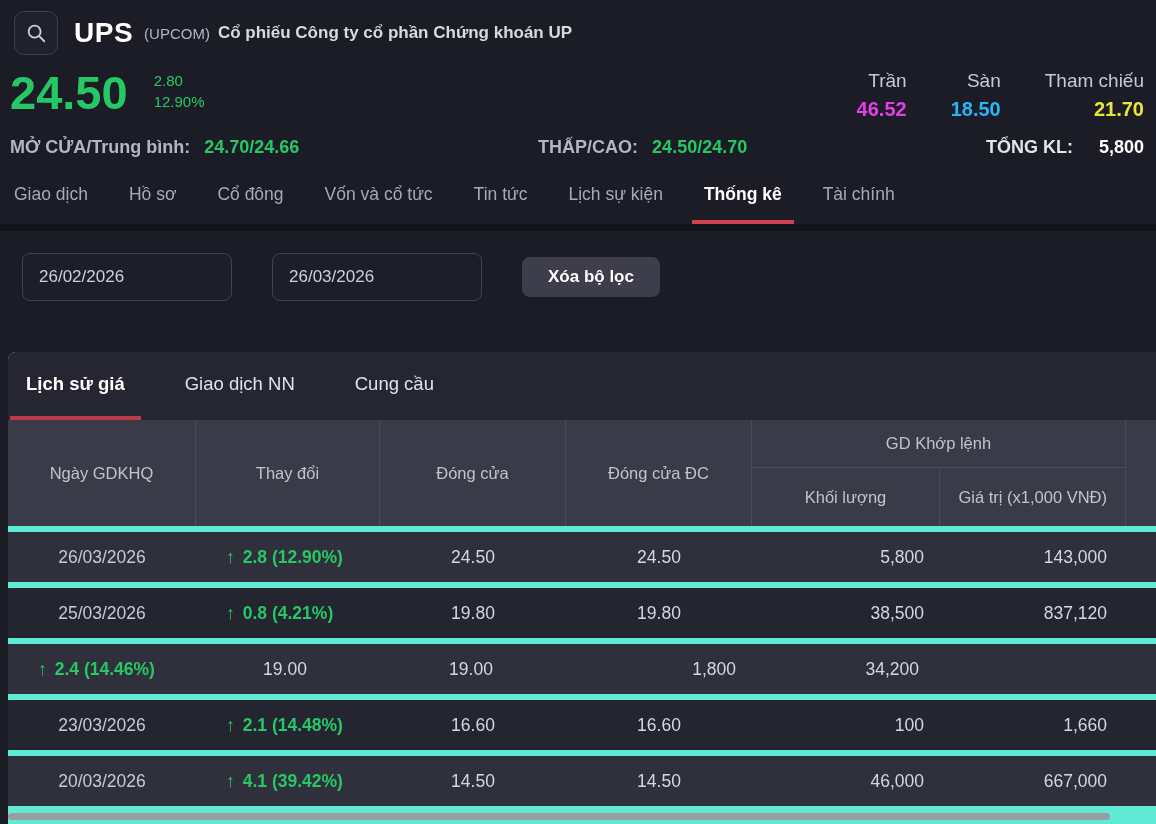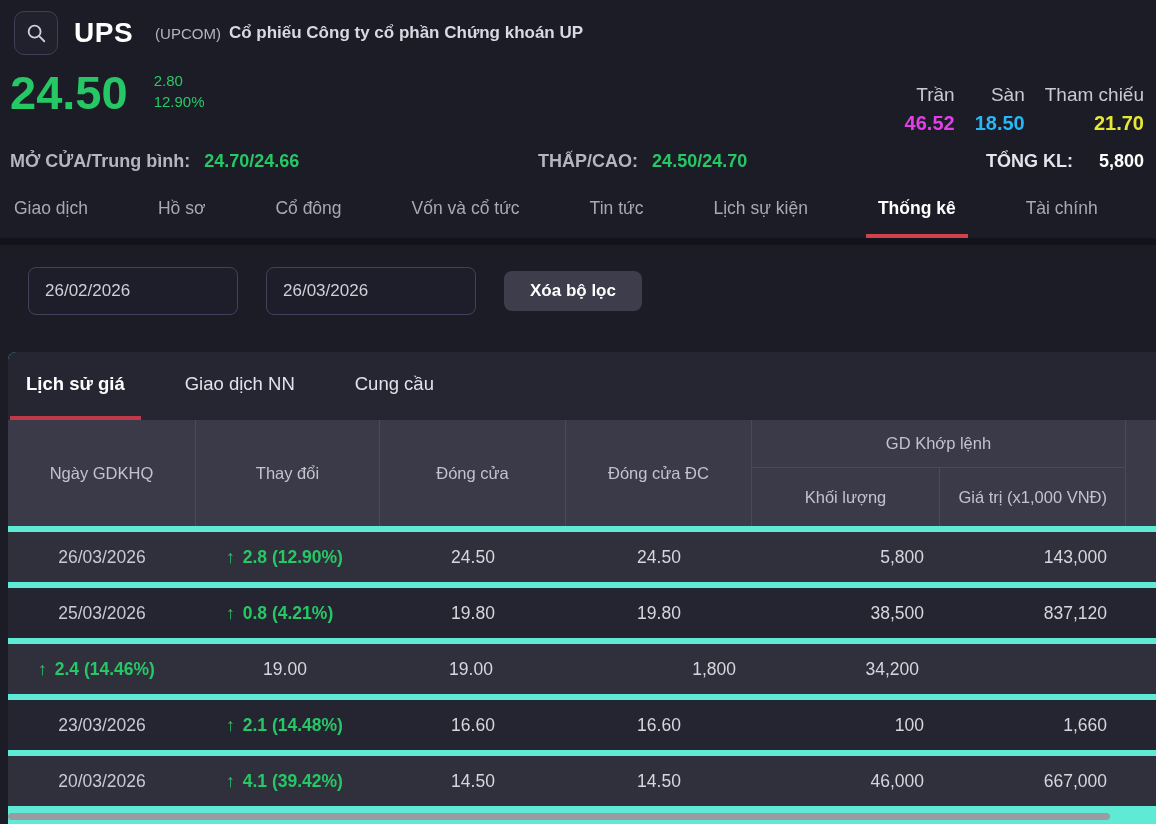--- a/index.html
+++ b/index.html
@@ -14,57 +14,57 @@
     --green:#25c865; --magenta:#e23fe9; --cyan:#29b6f6; --yellow:#e6e836; --red:#cf414d;
   }
   
   .header{ display:flex; align-items:center; padding:10px 10px 0 14px; height:56px; }
   .search-box{
     width:44px; height:44px; border:1px solid #3e3e56; border-radius:10px;
     background:#21212e; display:flex; align-items:center; justify-content:center;
     cursor:pointer; flex:0 0 auto;
   }
   .symbol{ font-size:28px; font-weight:bold; color:#ffffff; margin-left:16px; letter-spacing:.5px; }
-  .exchange{ font-size:15px; color:#b4b4c0; margin-left:22px; }
+  .exchange{ font-size:15px; color:#b4b4c0; margin-left:11px; }
   .company{ font-size:17px; font-weight:bold; color:#d9d9e2; margin-left:8px; }
 
   
   .quote{ padding:0 10px; }
   .quote-top{ display:flex; justify-content:space-between; align-items:flex-start; margin-top:12px; }
   .price-wrap{ display:flex; align-items:flex-start; }
   .price{ font-size:47px; font-weight:bold; color:var(--green); line-height:1.05; }
   .change{ margin-left:26px; margin-top:2px; font-size:15px; color:var(--green); line-height:1.4; text-align:left; }
-  .limits{ display:flex; gap:20px; padding-right:2px; margin-top:16px; }
+  .limits{ display:flex; gap:44px; padding-right:2px; margin-top:2px; }
   .limit-col{ text-align:right; }
   .limit-label{ font-size:19px; color:#c9c9d4; }
   .limit-value{ font-size:20px; font-weight:600; margin-top:6px; }
   .v-ceiling{ color:var(--magenta); }
   .v-floor{ color:var(--cyan); }
   .v-reference{ color:var(--yellow); }
 
   .quote-bottom{ display:flex; justify-content:space-between; align-items:center; margin-top:16px; padding-right:2px; font-size:18px; }
   .stat{ display:flex; align-items:baseline; }
   .stat-label{ color:#b5b5c1; font-weight:bold; }
   .stat-value{ margin-left:14px; font-weight:bold; }
   .green{ color:var(--green); }
   .white{ color:#ffffff; }
   .stat-label.bright{ color:#e4e4ec; }
   .stat .wide-gap{ margin-left:26px; }
 
   
-  .tabs{ display:flex; align-items:stretch; gap:46px; padding-left:2px; margin-top:10px; height:56px; }
+  .tabs{ display:flex; align-items:stretch; gap:17px; padding-left:2px; margin-top:10px; height:56px; }
   .tab{
     display:flex; align-items:center; padding:0 12px; font-size:17.5px; color:#a9a9b6;
     cursor:pointer; border-bottom:4px solid transparent;
   }
   .tab.active{ color:#ffffff; font-weight:bold; border-bottom-color:var(--red); }
   .tabs-separator{ height:7px; background:#13131c; width:100%; }
 
   
-  .filters{ display:flex; align-items:center; gap:28px; margin:22px 0 0 28px; }
+  .filters{ display:flex; align-items:center; gap:40px; margin:22px 0 0 22px; }
   .date-input{
     width:210px; height:48px; background:#1e1e2a; border:1px solid #41415c; border-radius:8px;
     color:#cfcfd8; font-size:17px; padding:0 16px; font-family:"Liberation Sans",sans-serif; outline:none;
   }
   .clear-btn{
     height:40px; padding:0 26px; background:#3d3d4b; border:none; border-radius:8px;
     color:#ffffff; font-size:17px; font-weight:bold; cursor:pointer; font-family:"Liberation Sans",sans-serif;
   }
 
   

